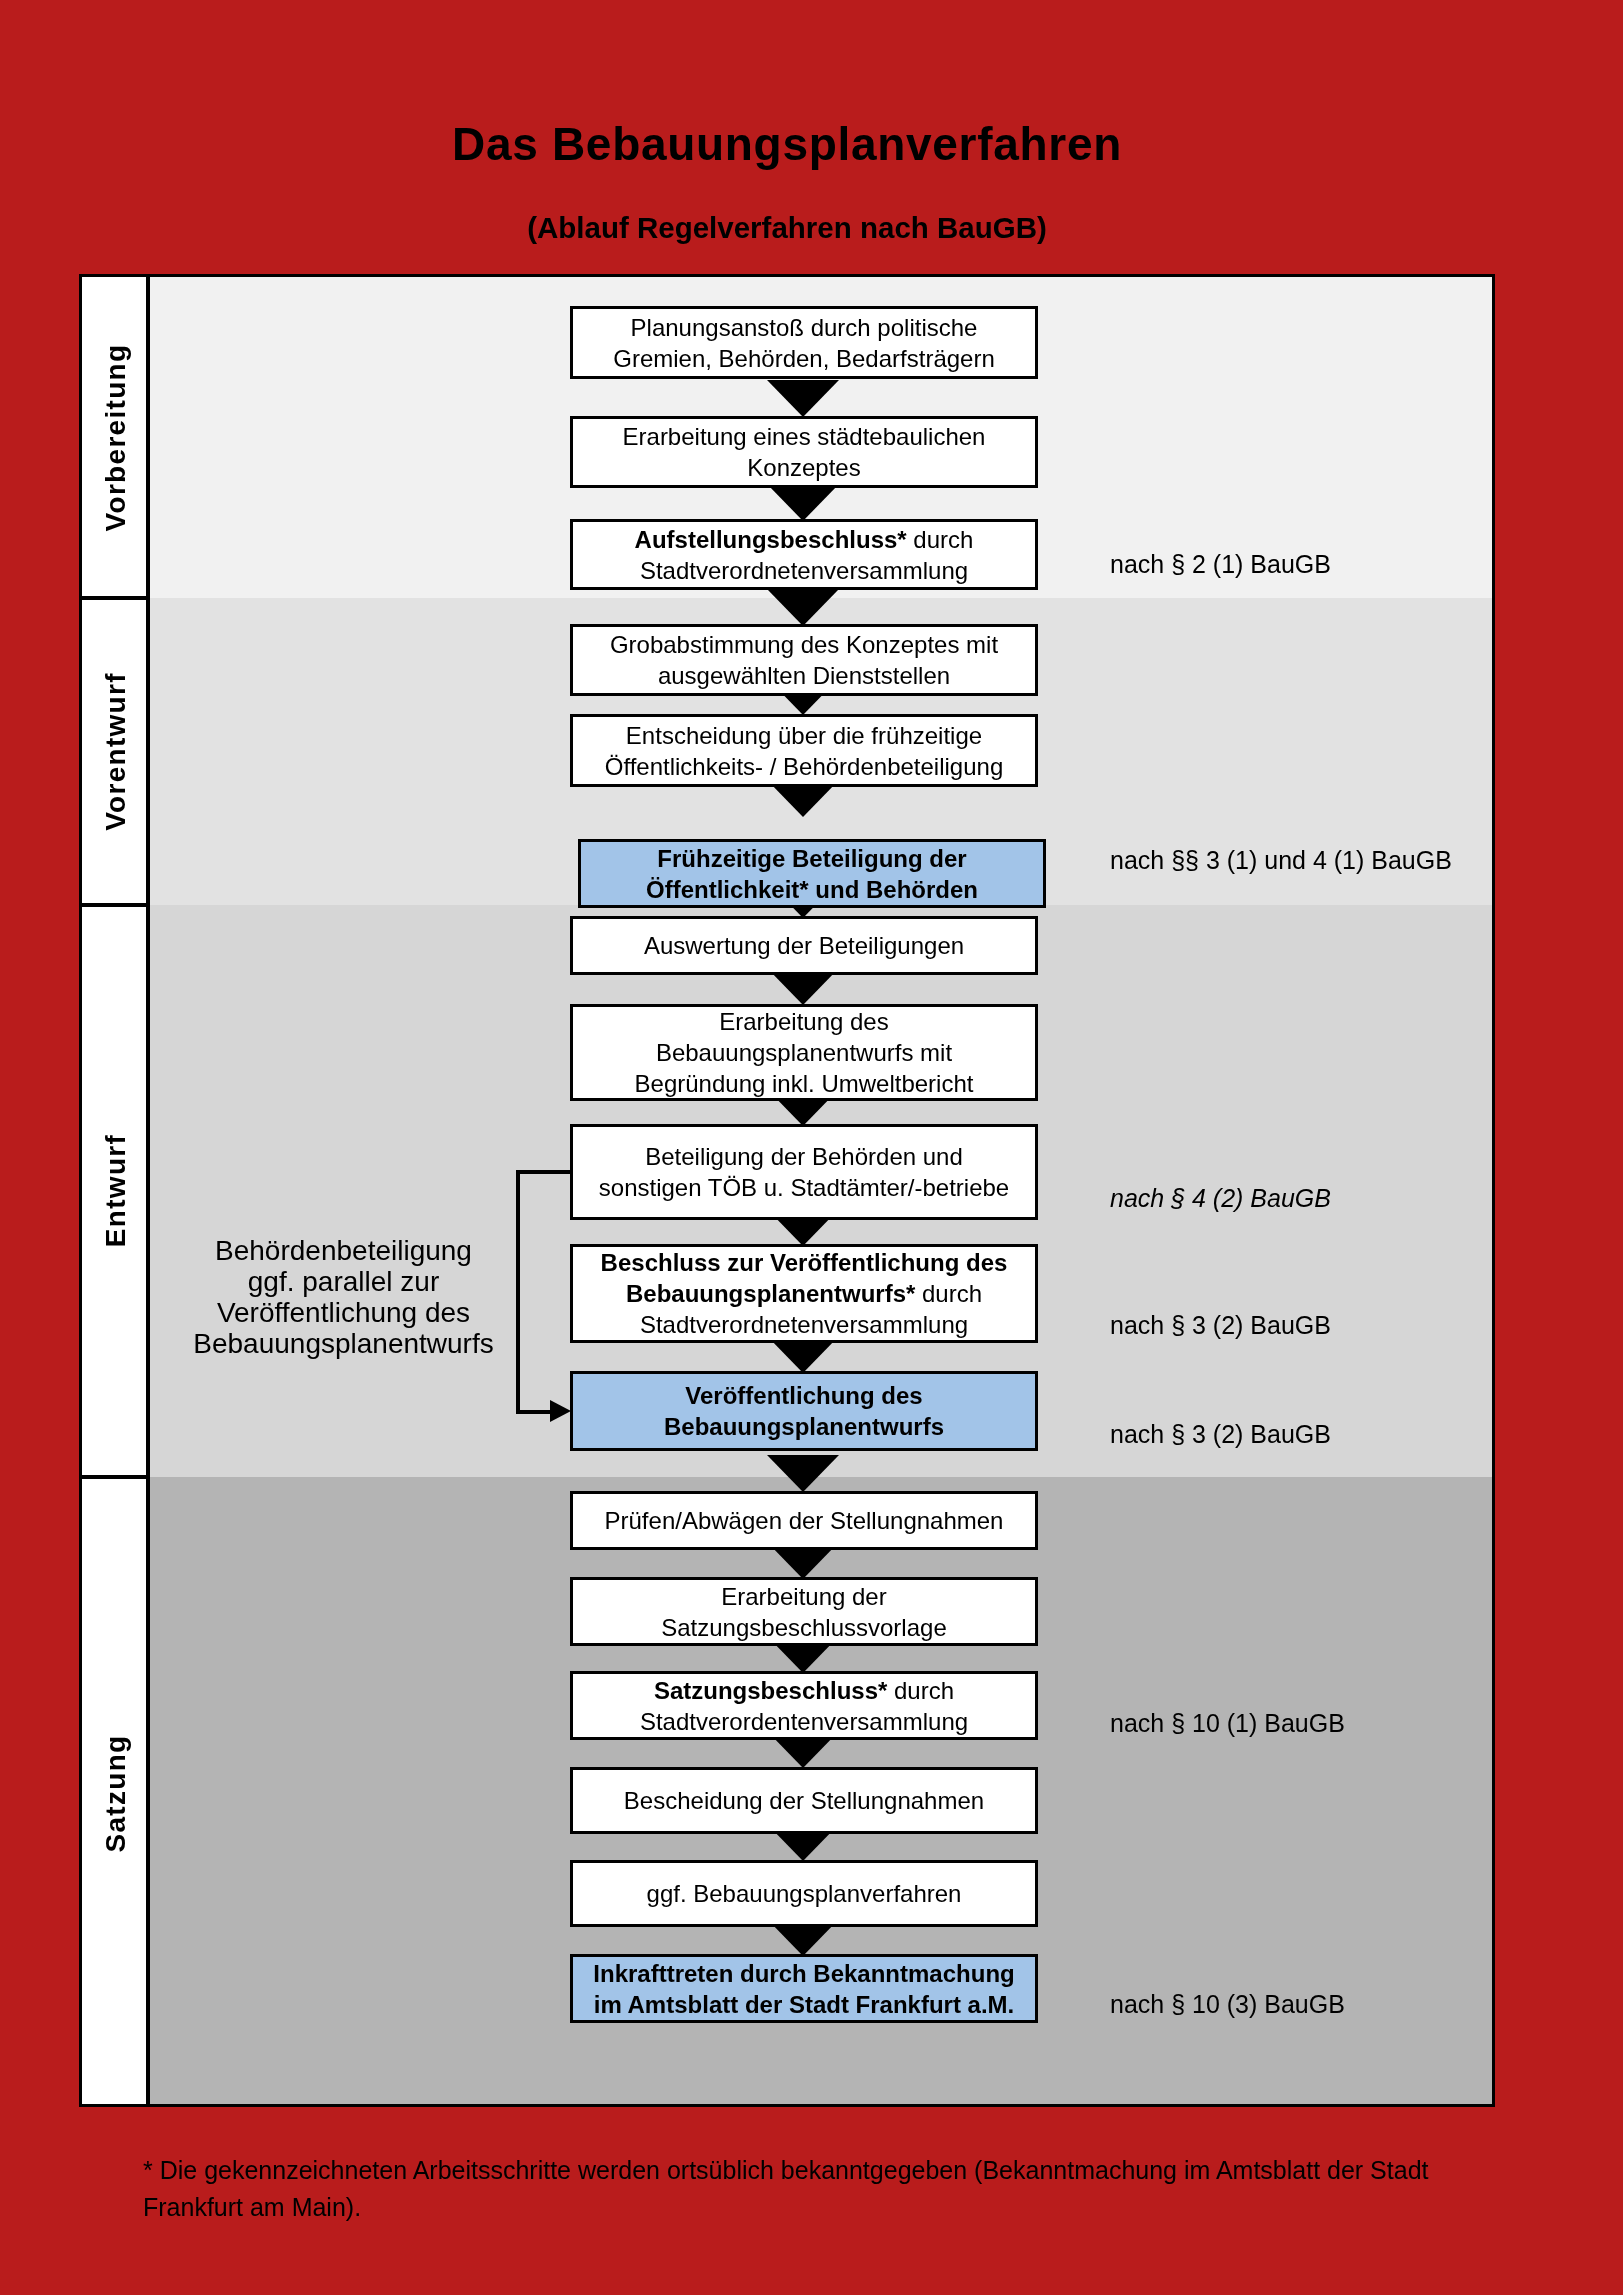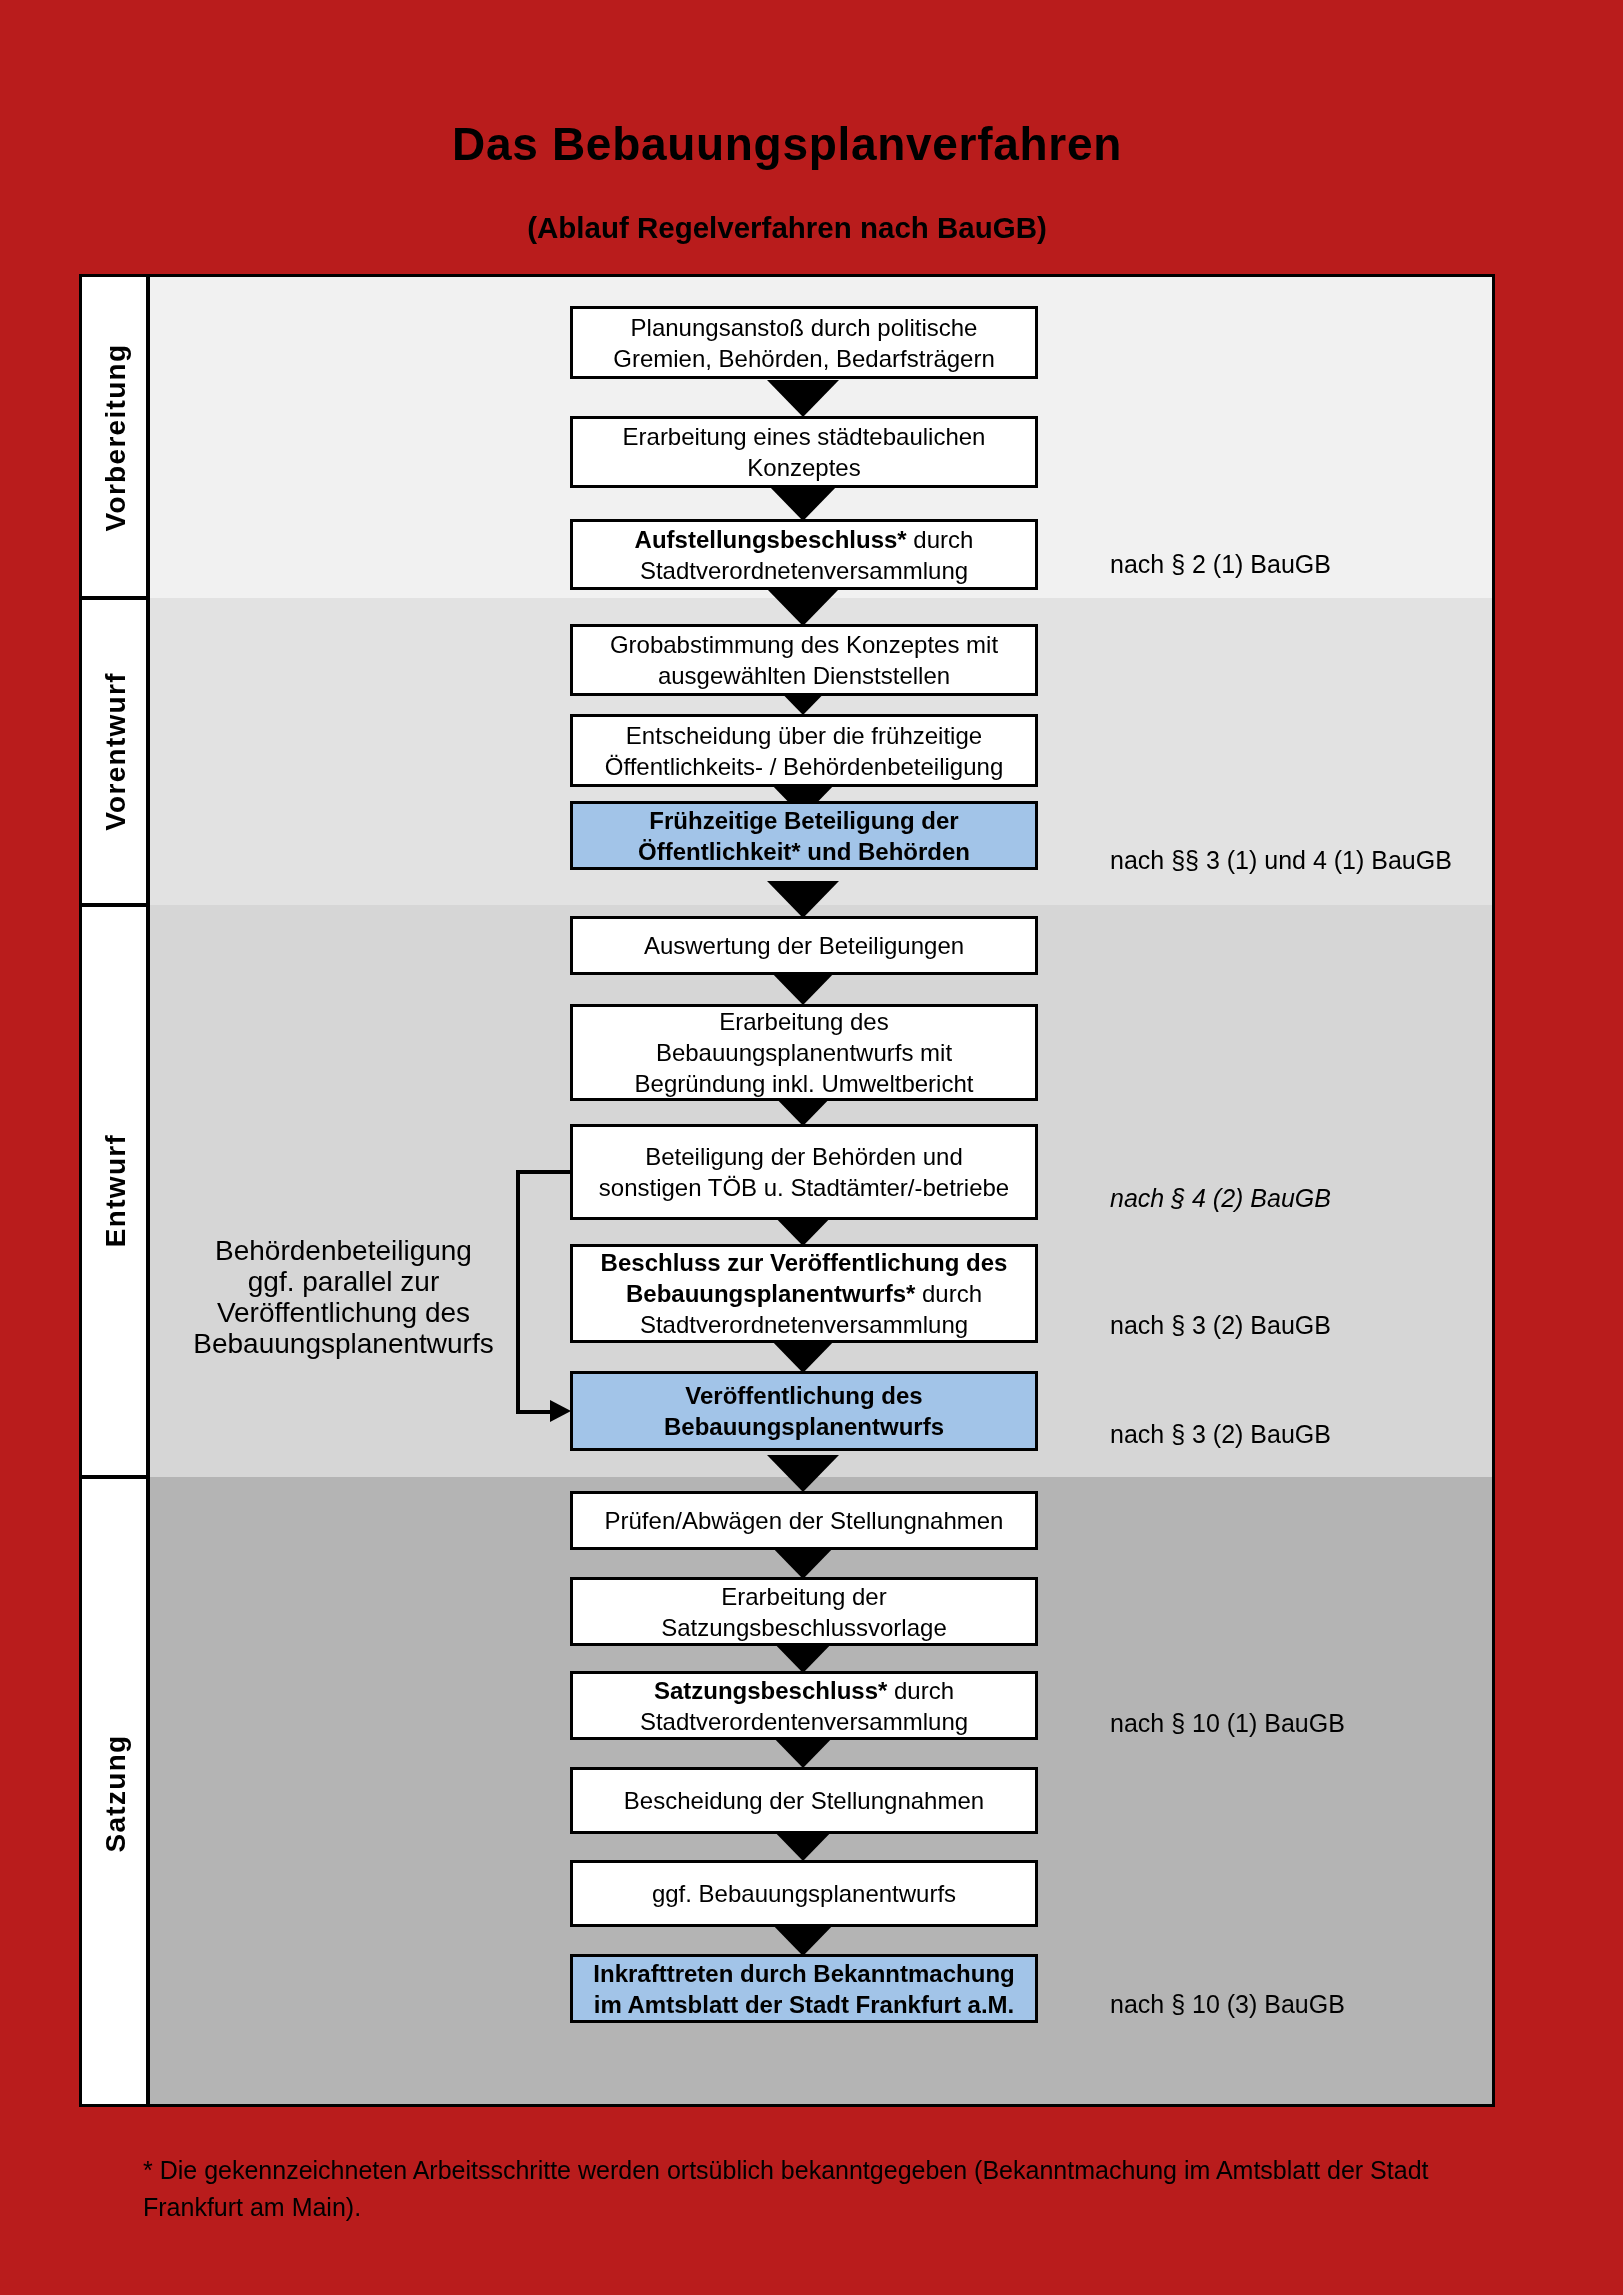--- a/index.html
+++ b/index.html
@@ -44,21 +44,21 @@
     text-align:center;font-size:24px;line-height:31px;white-space:pre-line;
     z-index:3;
   }
   .step b{font-weight:bold;}
   .highlight{background:var(--highlight,#a2c4e8);font-weight:bold;}
   .s1{top:29px;height:73px;}
   .s2{top:139px;height:72px;}
   .s3{top:242px;height:71px;}
   .s4{top:347px;height:72px;}
   .s5{top:437px;height:73px;}
-  .s6{top:524px;height:69px;}
+  .s6{top:562px;height:69px;margin-left:8px;}
   .s7{top:639px;height:59px;}
   .s8{top:727px;height:97px;}
   .s9{top:847px;height:96px;}
   .s10{top:967px;height:99px;}
   .s11{top:1094px;height:80px;}
   .s12{top:1214px;height:59px;}
   .s13{top:1300px;height:69px;}
   .s14{top:1394px;height:69px;}
   .s15{top:1490px;height:67px;}
   .s16{top:1583px;height:67px;}
@@ -145,21 +145,21 @@
 Bebauungsplanentwurfs*</b><span> durch
 Stadtverordnetenversammlung</span></span></div>
     <div class="step s11 highlight"><span><b>Veröffentlichung des
 Bebauungsplanentwurfs</b><span></span></span></div>
     <div class="step s12"><span><b></b><span>Prüfen/Abwägen der Stellungnahmen</span></span></div>
     <div class="step s13"><span><b></b><span>Erarbeitung der
 Satzungsbeschlussvorlage</span></span></div>
     <div class="step s14"><span><b>Satzungsbeschluss*</b><span> durch
 Stadtverordentenversammlung</span></span></div>
     <div class="step s15"><span><b></b><span>Bescheidung der Stellungnahmen</span></span></div>
-    <div class="step s16"><span><b></b><span>ggf. Bebauungsplanentwurfs</span></span></div>
+    <div class="step s16"><span><b></b><span>ggf. Bebauungsplanverfahren</span></span></div>
     <div class="step s17 highlight"><span><b>Inkrafttreten</b><span> durch Bekanntmachung
 im Amtsblatt der Stadt Frankfurt a.M.</span></span></div>
 
     <div class="arrow a1"></div>
     <div class="arrow a2"></div>
     <div class="arrow a3"></div>
     <div class="arrow a4"></div>
     <div class="arrow a5"></div>
     <div class="arrow a6"></div>
     <div class="arrow a7"></div>

